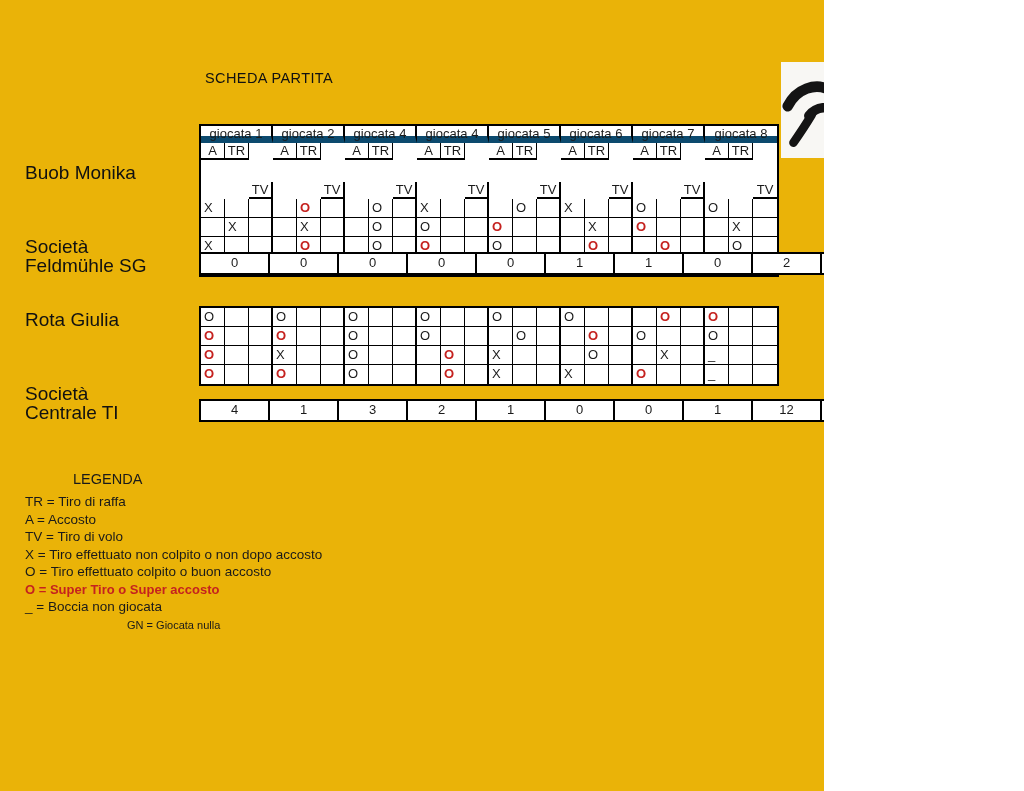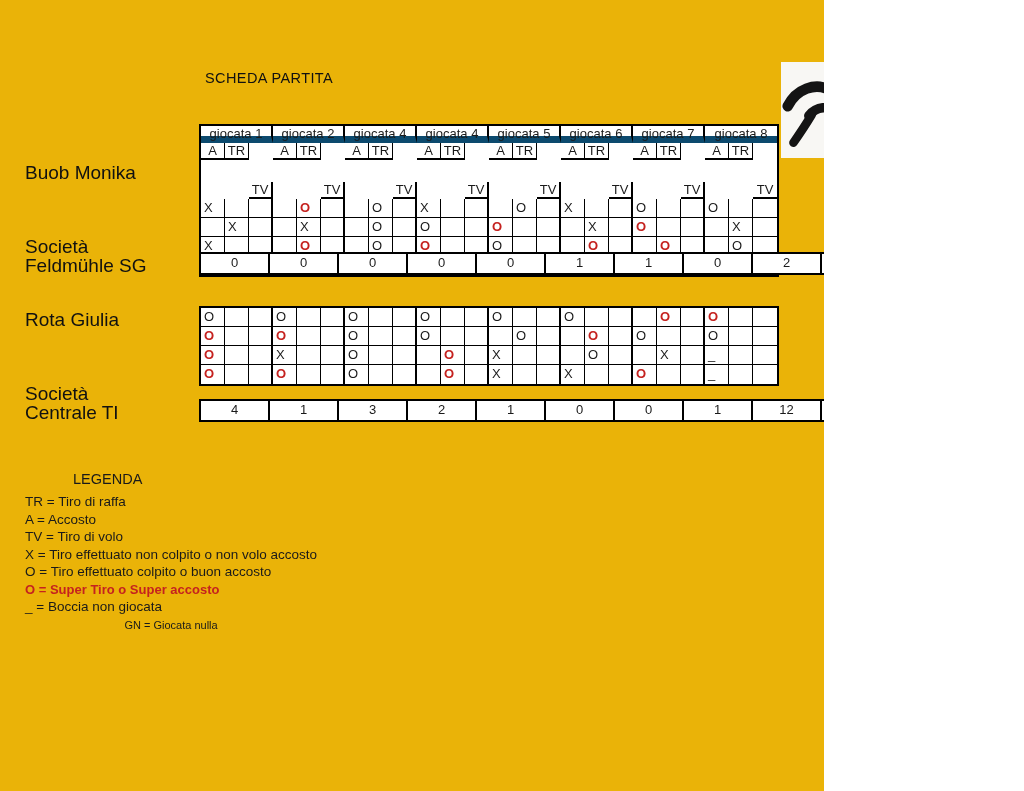--- a/index.html
+++ b/index.html
@@ -350,21 +350,21 @@
       <div class="pcell">12</div>
       <div class="pcell">punti</div>
     </div>
 
   <div class="legend">
     <div class="legend-title">LEGENDA</div>
     <div>
         <div class="legend-item">TR = Tiro di raffa</div>
         <div class="legend-item">A = Accosto</div>
         <div class="legend-item">TV = Tiro di volo</div>
-        <div class="legend-item">X = Tiro effettuato non colpito o non volo accosto</div>
+        <div class="legend-item">X = Tiro effettuato non colpito o non dopo accosto</div>
         <div class="legend-item">O = Tiro effettuato colpito o buon accosto</div>
         <div class="legend-item super">O = Super Tiro o Super accosto</div>
         <div class="legend-item">_ = Boccia non giocata</div>
         <div class="legend-item small">GN = Giocata nulla</div>
       </div>
   </div>
 
 </div>
 
 </body></html>

